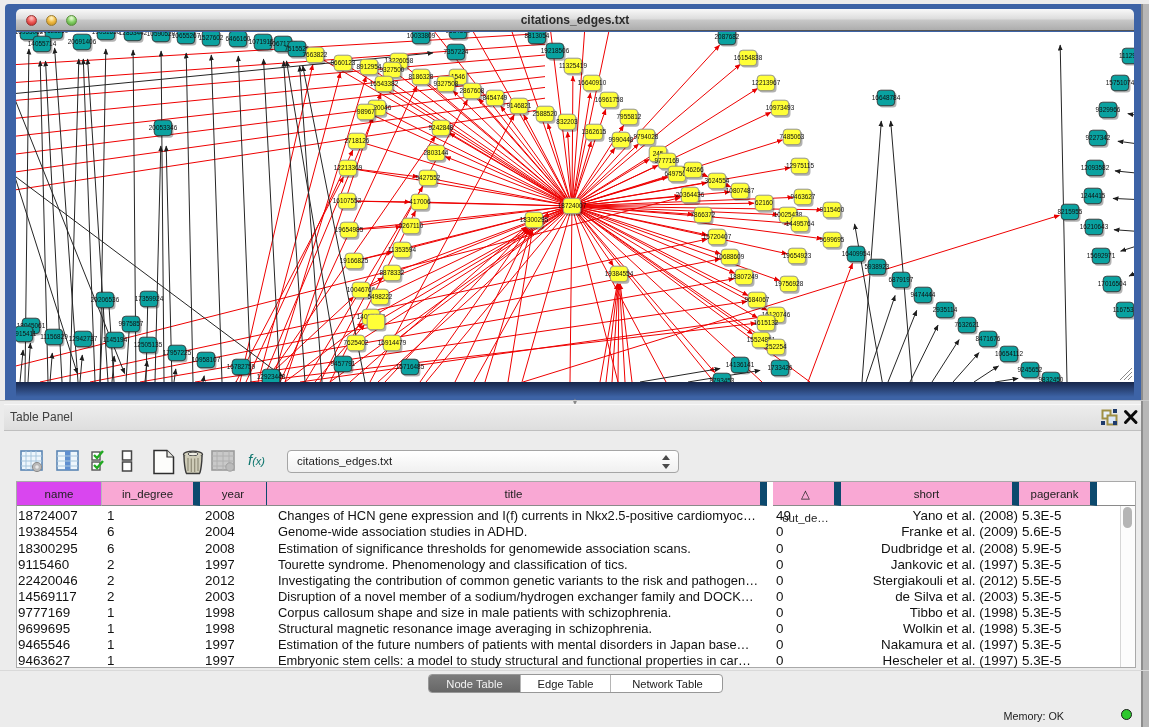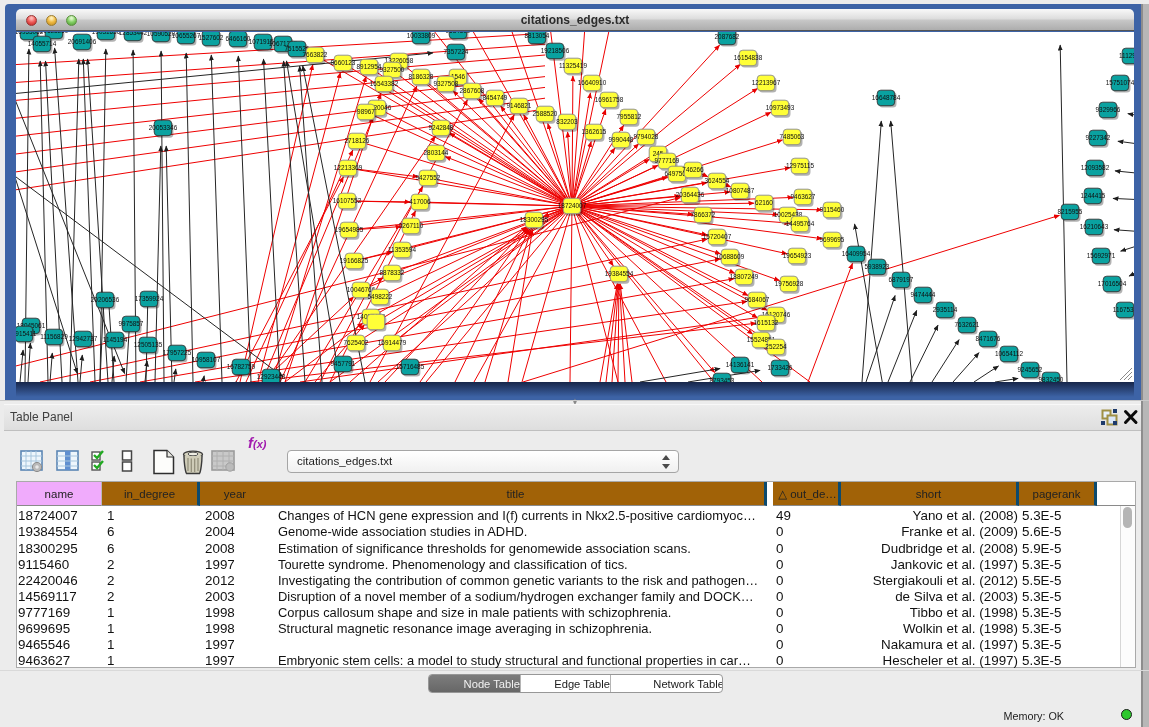--- a/index.html
+++ b/index.html
@@ -24,33 +24,33 @@
 #panelsep{left:0;top:400px;width:1149px;height:1px;background:#c9c9c9}
 #tphead{left:4px;top:404px;width:1137px;height:27px;background:linear-gradient(#ededed,#dedede);
  border-top:1px solid #f8f8f8;border-bottom:1px solid #bfbfbf}
 #tptitle{left:10px;top:410px;font-size:12px;color:#404040}
 
 .ticon{top:449px}
 #dropdown{left:287px;top:450px;width:392px;height:23px;background:linear-gradient(#ffffff,#f0f0f0);
  border:1px solid #a5a5a5;border-radius:4px;font-size:11.5px;color:#1d1d1d;line-height:21px;padding-left:9px}
 
 #tbl{left:16px;top:481px;width:1120px;height:187px;background:#fff;border:1px solid #a9a9a9}
-.hc{position:absolute;top:0;height:24px;background:#a16207;border-right:3px solid #0c4a6e;
+.hc{position:absolute;top:0;height:24px;background:#f9a8d4;border-right:7px solid #0c4a6e;
  font-size:11.5px;color:#222;text-align:center;line-height:24px;border-bottom:1px solid #8a8a8a}
 .trow{position:absolute;left:0;width:1100px;height:16px;font-size:13.4px;color:#111}
 .trow span{position:absolute;white-space:nowrap}
 .c1{left:18px}.c2{left:107px}.c3{left:205px}.c4{left:278px;max-width:489px;overflow:hidden;font-size:12.9px}
 .c5{left:776px}.c6{left:840px;width:178px;text-align:right}.c7{left:1022px}
 #vsb{left:1103px;top:24px;width:15px;height:161px;background:#fcfcfc;border-left:1px solid #d6d6d6}
 #vthumb{left:1123px;top:507px;width:9px;height:21px;background:#b5b5b5;border-radius:5px}
 
 #tabsline{left:0;top:670px;width:1149px;height:1px;background:#d9d9d9}
 #tabs{left:428px;top:674px;width:295px;height:19px;border:1px solid #979797;border-radius:4px;
  background:#fff;overflow:hidden}
-.tab{position:absolute;top:0;height:19px;font-size:11.2px;text-align:right;line-height:18px;color:#1a1a1a}
+.tab{position:absolute;top:0;height:19px;font-size:11.2px;text-align:center;line-height:18px;color:#1a1a1a}
 #tab1{left:0;width:91px;background:linear-gradient(#7d7d7d,#646464);color:#f2f2f2}
 #tab2{left:91px;width:90px;border-left:1px solid #b5b5b5}
 #tab3{left:181px;width:114px;border-left:1px solid #b5b5b5}
 #mem{left:904px;top:710px;width:160px;text-align:right;font-size:10.8px;color:#1d1d1d}
 #memdot{left:1121px;top:709px;width:11px;height:11px;border-radius:50%;background:#2ec82e;border:1.5px solid #1c1c1c}
 </style></head>
 <body>
 <div class="abs" id="desk"></div>
 <div class="abs" id="rstrip"></div>
 <div class="abs" id="titlebar"></div>
@@ -722,28 +722,28 @@
  <ellipse cx="12" cy="5.5" rx="9.5" ry="3.4" fill="#d6d3c0" stroke="#3a3a3a" stroke-width="1.4"></ellipse>
  <ellipse cx="12" cy="5" rx="5" ry="1.8" fill="#efeee4" stroke="#555" stroke-width="1"></ellipse>
  <path d="M3,7 C3,12 4,22 5.5,24.5 H18.5 C20,22 21,12 21,7" fill="#cfccb8" stroke="#3a3a3a" stroke-width="1.4"></path>
  <path d="M7,9 V22 M10.3,9.5 V23 M13.7,9.5 V23 M17,9 V22" stroke="#8f8c78" stroke-width="1.2"></path>
 </svg>
 <svg class="abs ticon" style="left:211px" width="25" height="24">
  <rect x="1" y="2" width="22" height="19" fill="#c9c9c9" stroke="#9b9b9b" stroke-width="1.6"></rect>
  <path d="M1,7 H23 M1,12 H23 M1,17 H23 M6,2 V21 M12,2 V21 M18,2 V21" stroke="#b0b0b0" stroke-width="1"></path>
  <circle cx="19" cy="18" r="4.2" fill="#bbb" stroke="#a0a0a0"></circle>
 </svg>
-<div class="abs" style="left:248px;top:434px;font-size:15px;font-style:italic;font-weight:bold;color:#a21caf">f<span style="font-size:11px">(x)</span></div>
+<div class="abs" style="left:248px;top:451px;font-size:15px;font-style:italic;font-weight:normal;color:#0f766e">f<span style="font-size:11px">(x)</span></div>
 <div class="abs" id="dropdown">citations_edges.txt</div>
 <svg class="abs" style="left:660px;top:454px" width="12" height="16">
  <path d="M6,1 L10,6 H2 z" fill="#4a4a4a"></path>
     <path d="M6,15 L2,10 H10 z" fill="#4a4a4a"></path>
 </svg>
 <div class="abs" id="tbl">
- <span class="hc" style="left:0;width:85px;background:#f0abfc;border-right:1px solid #b9b9b9">name</span>
+ <span class="hc" style="left:0;width:85px;background:#d946ef;border-right:1px solid #b9b9b9">name</span>
  <span class="hc" style="left:85px;width:98px">in_degree</span>
  <span class="hc" style="left:183px;width:73px">year</span>
  <span class="hc" style="left:250px;width:500px">title</span>
  <span class="hc" style="left:756px;width:68px;text-align:center;padding-left:4px">△ out_de…</span>
  <span class="hc" style="left:824px;width:178px">short</span>
  <span class="hc" style="left:1002px;width:78px">pagerank</span>
  <span class="hc" style="left:1080px;width:38px;border-right:none;background:#fff"></span>
  <div class="abs" id="vsb"></div>
 </div>
 <div class="trow" style="top:508.3px">
@@ -815,20 +815,21 @@
     <span class="c3">1998</span>
     <span class="c4">Structural magnetic resonance image averaging in schizophrenia.</span>
     <span class="c5">0</span>
     <span class="c6">Wolkin et al. (1998)</span>
     <span class="c7">5.3E-5</span>
   </div>
 <div class="trow" style="top:637.1px">
     <span class="c1">9465546</span>
     <span class="c2">1</span>
     <span class="c3">1997</span>
+    <span class="c4">Estimation of the future numbers of patients with mental disorders in Japan base…</span>
     <span class="c5">0</span>
     <span class="c6">Nakamura et al. (1997)</span>
     <span class="c7">5.3E-5</span>
   </div>
 <div class="trow" style="top:653.2px">
     <span class="c1">9463627</span>
     <span class="c2">1</span>
     <span class="c3">1997</span>
     <span class="c4">Embryonic stem cells: a model to study structural and functional properties in car…</span>
     <span class="c5">0</span>

